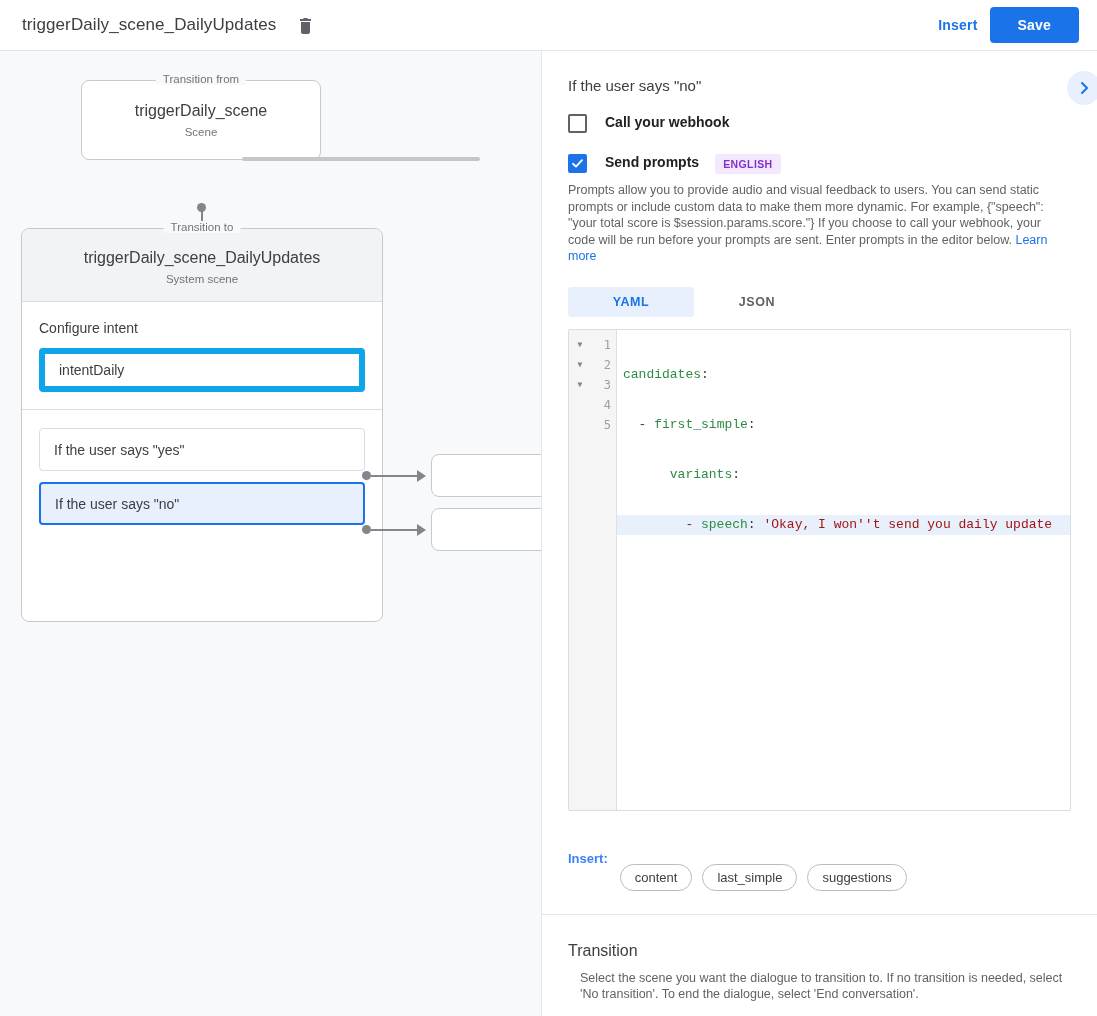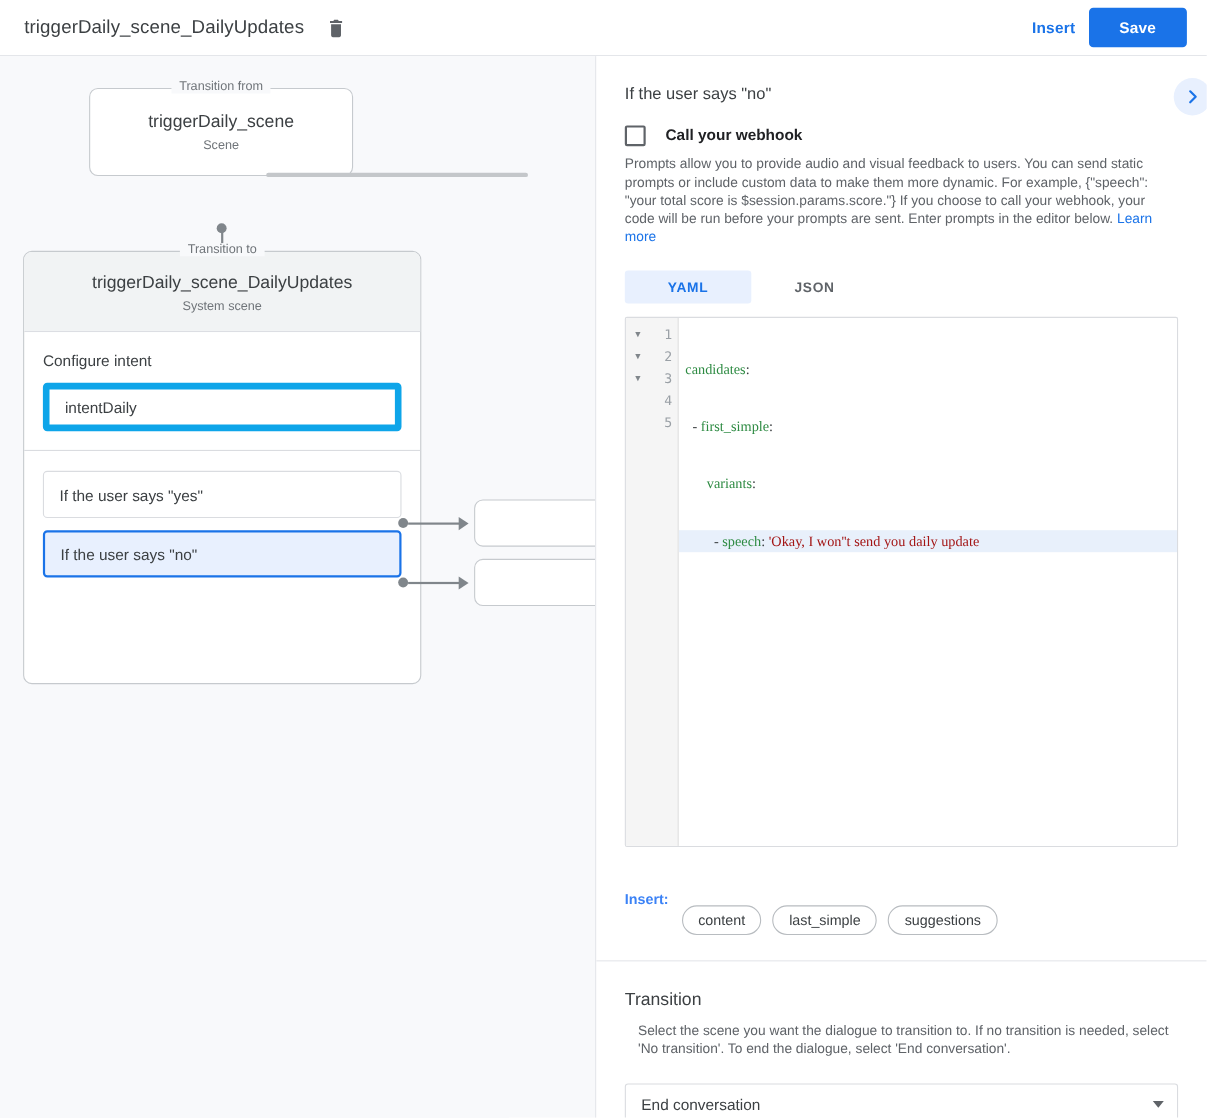--- a/index.html
+++ b/index.html
@@ -144,21 +144,21 @@
   }
   .desc {
     margin: 8px 26px 0 26px; font-size: 12.5px; color: #5f6368; line-height: 16.5px;
     max-width: 512px;
   }
   .desc a { color: #1a73e8; text-decoration: none; }
 
   
   .tabs { display: flex; margin: 22px 26px 0 26px; }
   .tab {
-    width: 115px; height: 30px; display: flex; align-items: center;
+    width: 126px; height: 30px; display: flex; align-items: center;
     justify-content: center; font-size: 12.5px; font-weight: bold;
     letter-spacing: .6px; color: #5f6368; cursor: pointer; border-radius: 3px;
   }
   .tab.active { background: #e8f0fe; color: #1a73e8; }
 
   
   .editor {
     margin: 12px 26px 0 26px; border: 1px solid #dadce0; border-radius: 2px;
     height: 482px; display: flex; overflow: hidden; background: #fff;
   }
@@ -167,21 +167,21 @@
     flex: none; padding-top: 5px; position: relative;
   }
   .gline {
     height: 20px; display: flex; align-items: center;
     font-family: "DejaVu Sans Mono", monospace; font-size: 12px; color: #9aa0a6;
   }
   .fold { width: 22px; text-align: center; font-size: 8px; color: #80868b; }
   .lnum { width: 24px; text-align: right; padding-right: 4px; }
   .code {
     flex: 1; padding-top: 5px; overflow: hidden;
-    font-family: Liberation Serif, serif; font-size: 13px;
+    font-family: Liberation Mono, monospace; font-size: 13px;
     white-space: pre; position: relative;
   }
   .cline { height: 20px; line-height: 20px; padding-left: 6px; }
   .cline.hl { background: #e8f0fb; }
   .k { color: #2e8b43; }
   .s { color: #a31515; }
   .p { color: #3c4043; }
 
   .insert-row {
     display: flex; align-items: center; margin: 16px 26px 0 26px;
@@ -284,20 +284,29 @@
         <path d="M5 2 L10 7 L5 12" stroke="#1a73e8" stroke-width="2" fill="none" stroke-linecap="round" stroke-linejoin="round"></path>
       </svg>
     </div>
   </div>
 
   <div class="checkrow r1">
     <div class="cbox"></div>
     <div class="check-label">Call your webhook</div>
   </div>
 
+  <div class="checkrow r2">
+    <div class="cbox checked">
+      <svg width="13" height="13" viewBox="0 0 13 13">
+        <path d="M2 6.8 L5 9.6 L11 3.2" stroke="#ffffff" stroke-width="1.9" fill="none" stroke-linecap="round" stroke-linejoin="round"></path>
+      </svg>
+    </div>
+    <div class="check-label">Send prompts</div>
+    <div class="lang-badge">ENGLISH</div>
+  </div>
 
   <div class="desc"><span>Prompts allow you to provide audio and visual feedback to users. You can send static prompts or include custom data to make them more dynamic. For example, {"speech": "your total score is $session.params.score."} If you choose to call your webhook, your code will be run before your prompts are sent. Enter prompts in the editor below.</span> <a href="#">Learn more</a></div>
 
   <div class="tabs">
     <div class="tab active">YAML</div>
     <div class="tab">JSON</div>
   </div>
 
   <div class="editor">
     <div class="gutter">

